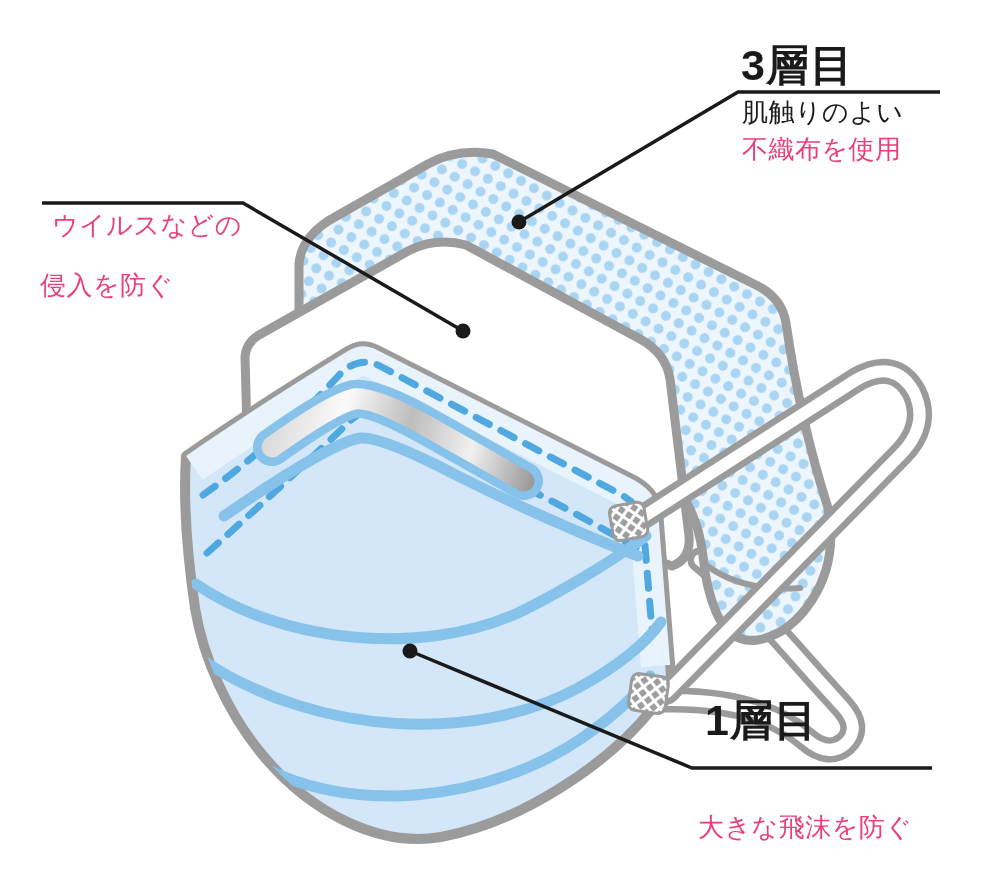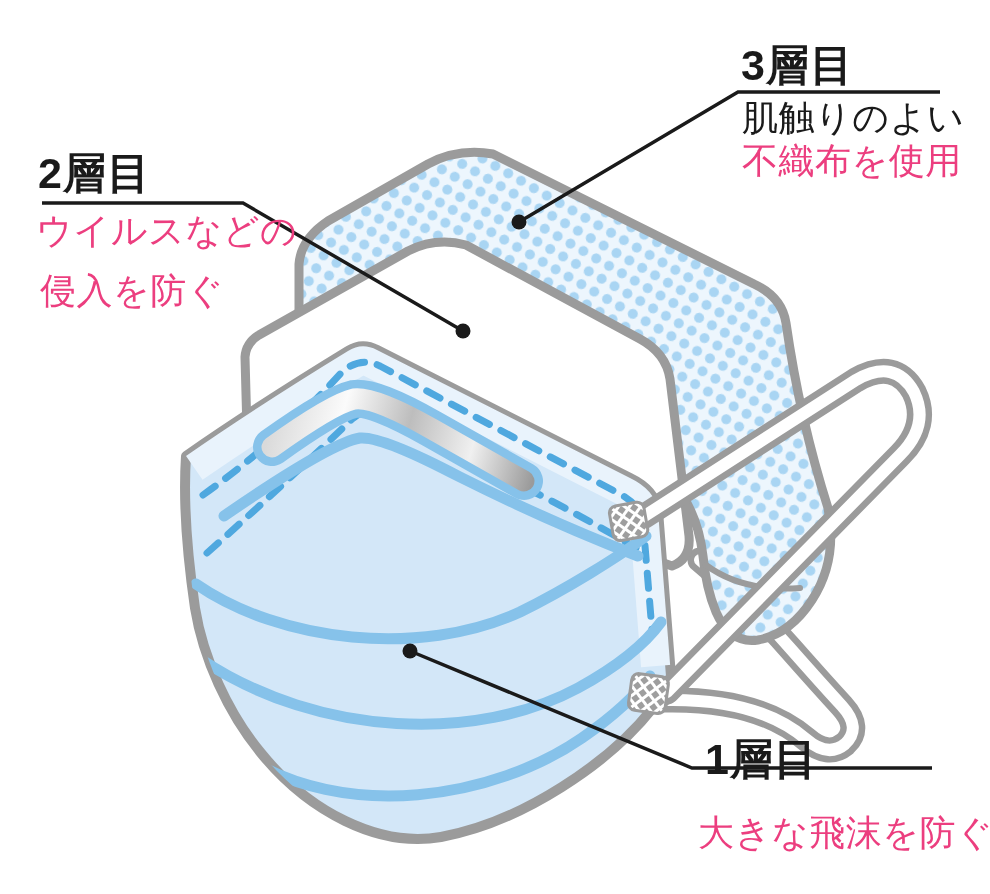--- a/index.html
+++ b/index.html
@@ -1,30 +1,30 @@
 <!DOCTYPE html>
 <html><head>
 <meta charset="utf-8">
 <style>
   html,body{margin:0;padding:0;background:#ffffff;}
   #stage{position:relative;width:990px;height:894px;background:#ffffff;overflow:hidden;
          font-family:"Liberation Sans","DejaVu Sans",sans-serif;}
   #art{position:absolute;left:0;top:0;width:990px;height:894px;}
   .ttl{position:absolute;font-weight:700;font-size:43px;line-height:1;color:#1a1a1a;letter-spacing:1px;white-space:nowrap;}
-  .txt{position:absolute;font-size:36px;line-height:1;color:#1a1a1a;letter-spacing:0.5px;white-space:nowrap;font-family:Liberation Serif, serif;}
+  .txt{position:absolute;font-size:26px;line-height:1;color:#1a1a1a;letter-spacing:0.5px;white-space:nowrap;font-family:Liberation Serif, serif;}
   .pink{color:#EC3E7F;}
   
   #l3-title{left:741px;top:44px;}
   #l3-line1{left:742px;top:100px;}
-  #l3-line2{left:742px;top:137px;margin-top:6px;}
+  #l3-line2{left:742px;top:137px;}
   #l2-title{left:38px;top:152px;}
-  #l2-line1{left:36px;top:213px;}
+  #l2-line1{left:52px;top:213px;}
   #l2-line2{left:40px;top:249px;margin-top:24px;}
   #l2-line3{left:40px;top:285px;}
-  #l1-title{left:705px;top:738px;}
+  #l1-title{left:705px;top:699px;}
   #l1-line1{left:698px;top:779px;}
   #l1-line2{left:698px;top:815px;text-align:right;}
 </style>
 </head>
 <body>
 
 <div id="stage">
 
   <svg id="art" viewBox="0 0 990 894">
     <defs>
@@ -109,20 +109,19 @@
       <circle cx="519" cy="222" r="7.5"></circle>
       <circle cx="463" cy="331" r="7.5"></circle>
       <circle cx="410" cy="651" r="7.5"></circle>
     </g>
   </svg>
 
   <div id="l3-title" class="ttl">3層目</div>
   <div id="l3-line1" class="txt">肌触りのよい</div>
   <div id="l3-line2" class="txt pink">不織布を使用</div>
 
-  <div id="l2-title" class="ttl">2層目</div>
   <div id="l2-line1" class="txt pink">ウイルスなどの</div>
   <div id="l2-line2" class="txt pink">侵入を防ぐ</div>
 
   <div id="l1-title" class="ttl">1層目</div>
   <div id="l1-line2" class="txt pink">大きな飛沫を防ぐ</div>
 
 </div>
 
 </body></html>

